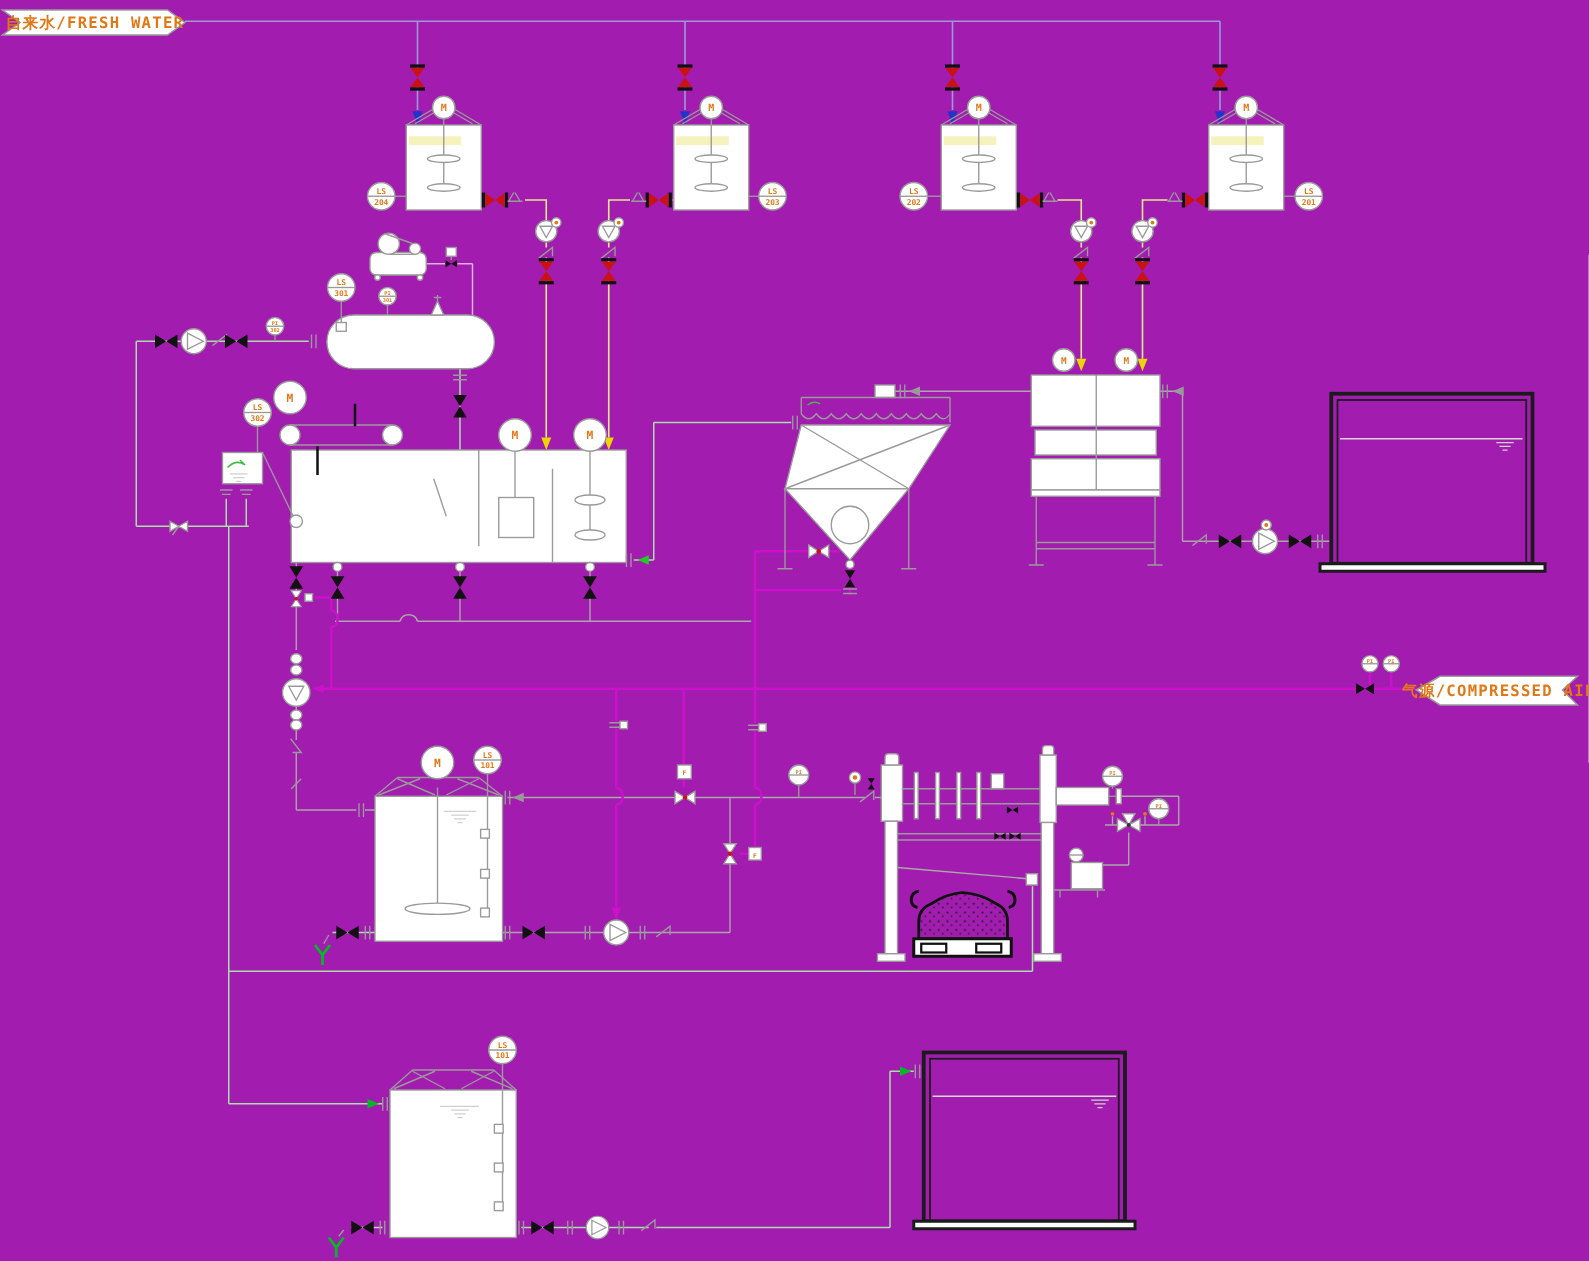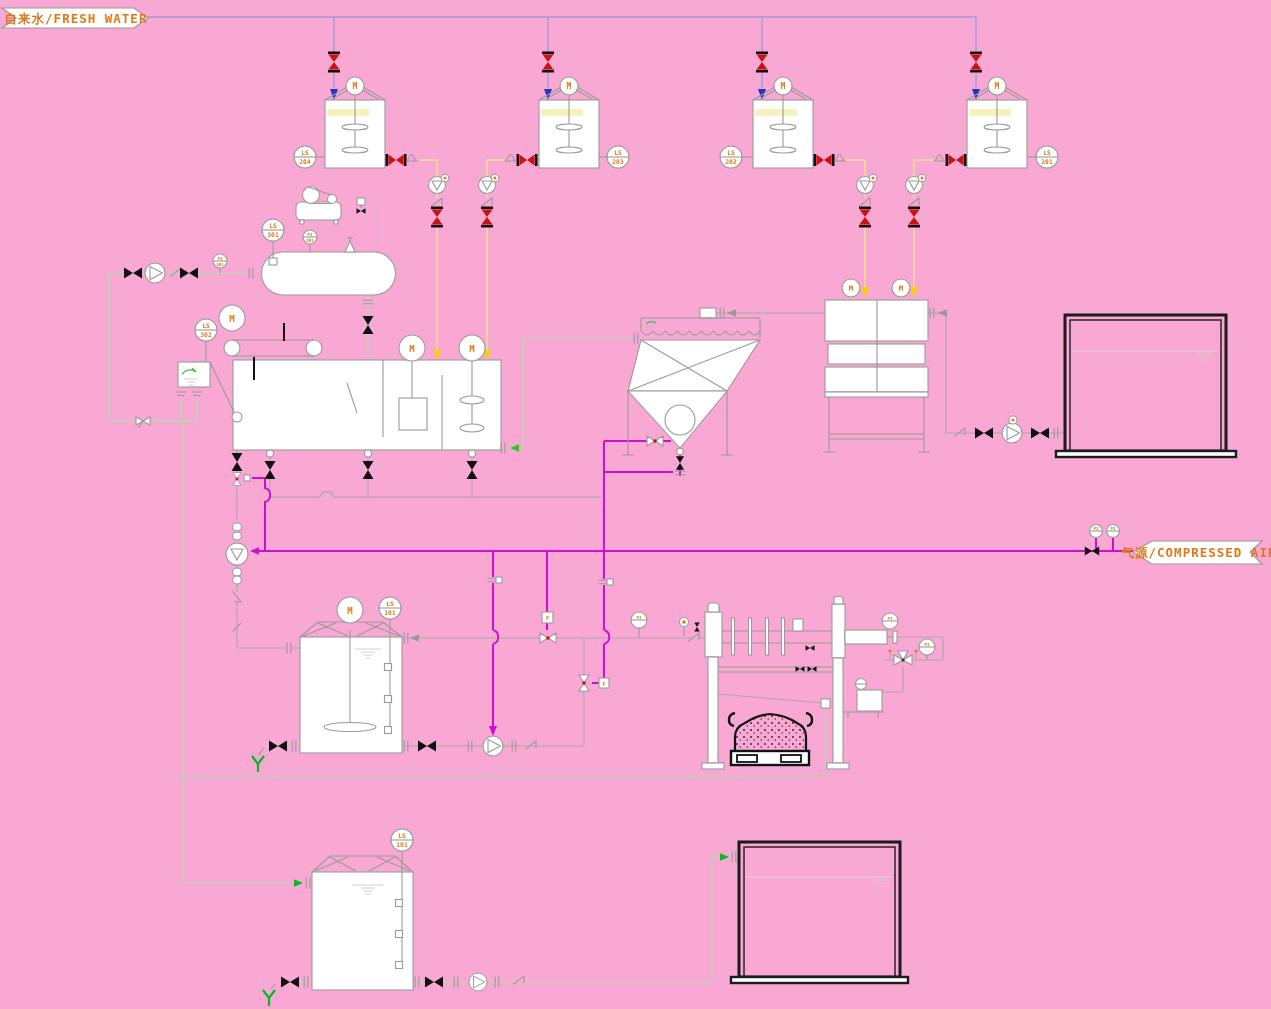--- a/index.html
+++ b/index.html
@@ -1,16 +1,16 @@
 <!DOCTYPE html>
 <html><head>
 <meta charset="utf-8">
 <style>
   html,body{margin:0;padding:0;background:#fff;}
-  .stage{position:relative;width:1271px;height:1009px;background:#f9a8d4;overflow:hidden;
+  .stage{position:relative;width:1271px;height:1009px;background:#a21caf;overflow:hidden;
          font-family:"DejaVu Sans Mono", monospace;}
   svg{position:absolute;left:0;top:0;}
   .eq{stroke:#9a9a9a;stroke-width:1.1;fill:none;}
   .eqf{stroke:#9a9a9a;stroke-width:1.1;fill:#fff;}
   .dk{stroke:#1b1b1b;fill:none;}
   .otext{fill:#e07818;font-weight:bold;text-anchor:middle;}
   .t6{font-size:6.3px;} .t8{font-size:8px;} .t9{font-size:9px;} .t4{font-size:4.2px;}
   .t7{font-size:7.5px;} .t5{font-size:5px;}
   .banner{font-size:12.5px;letter-spacing:1px;}
 </style>

